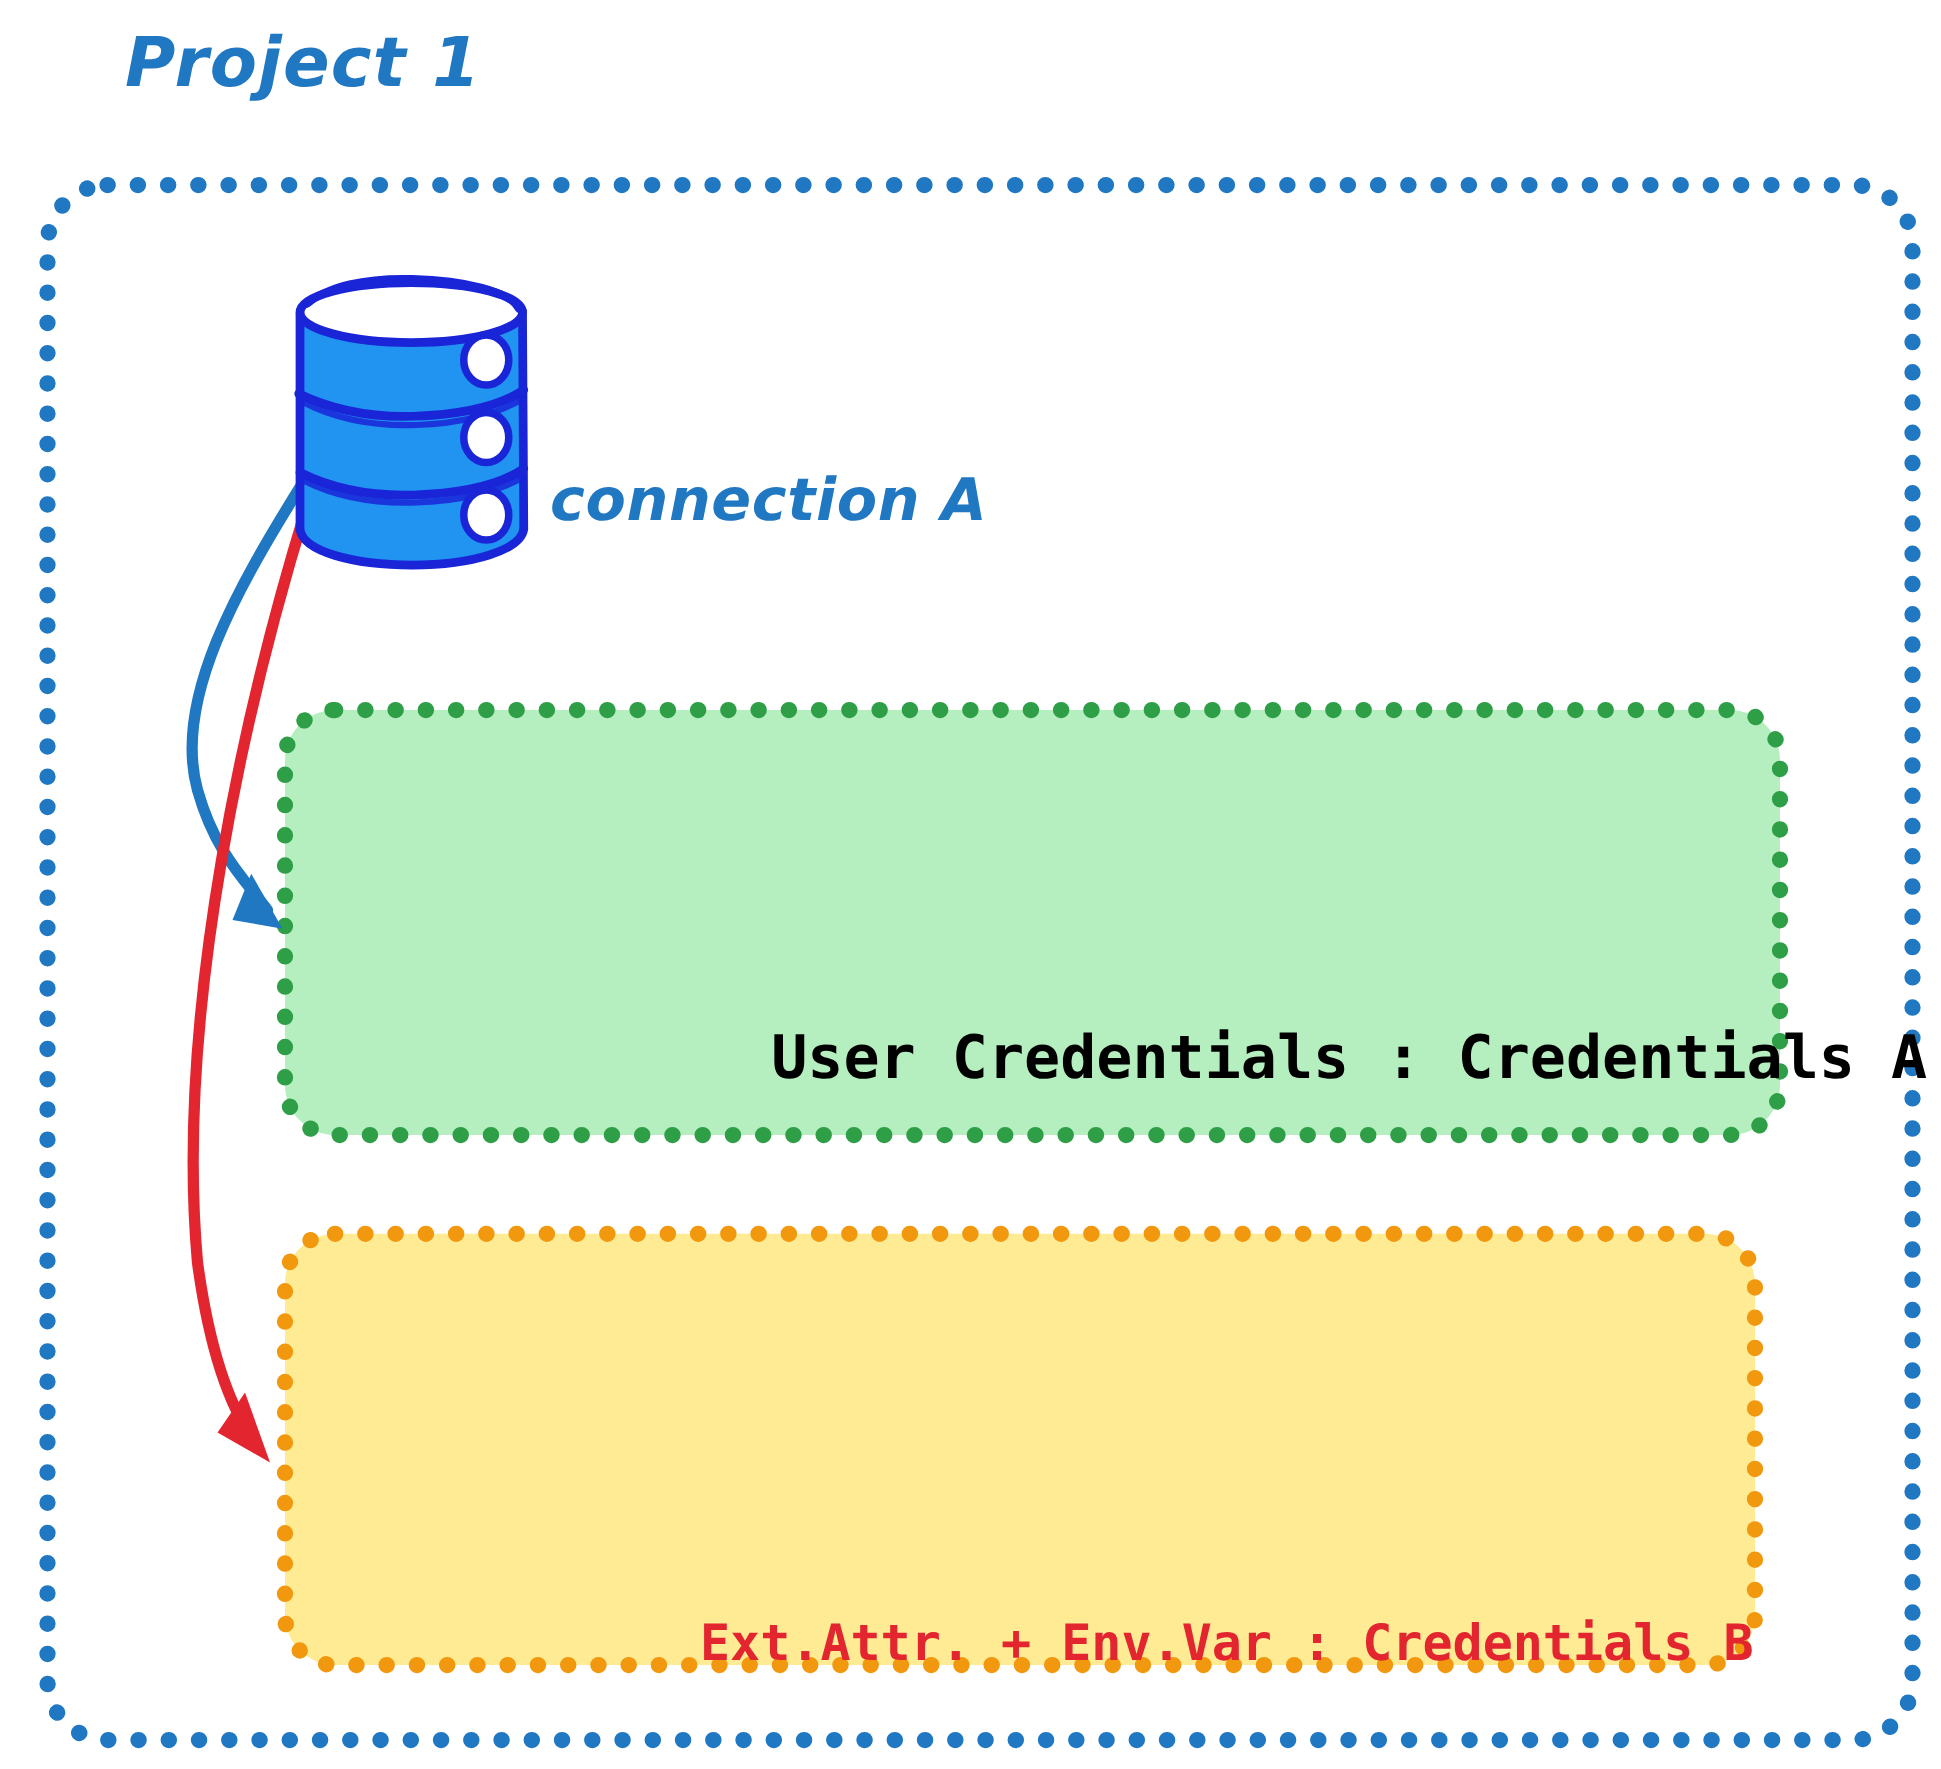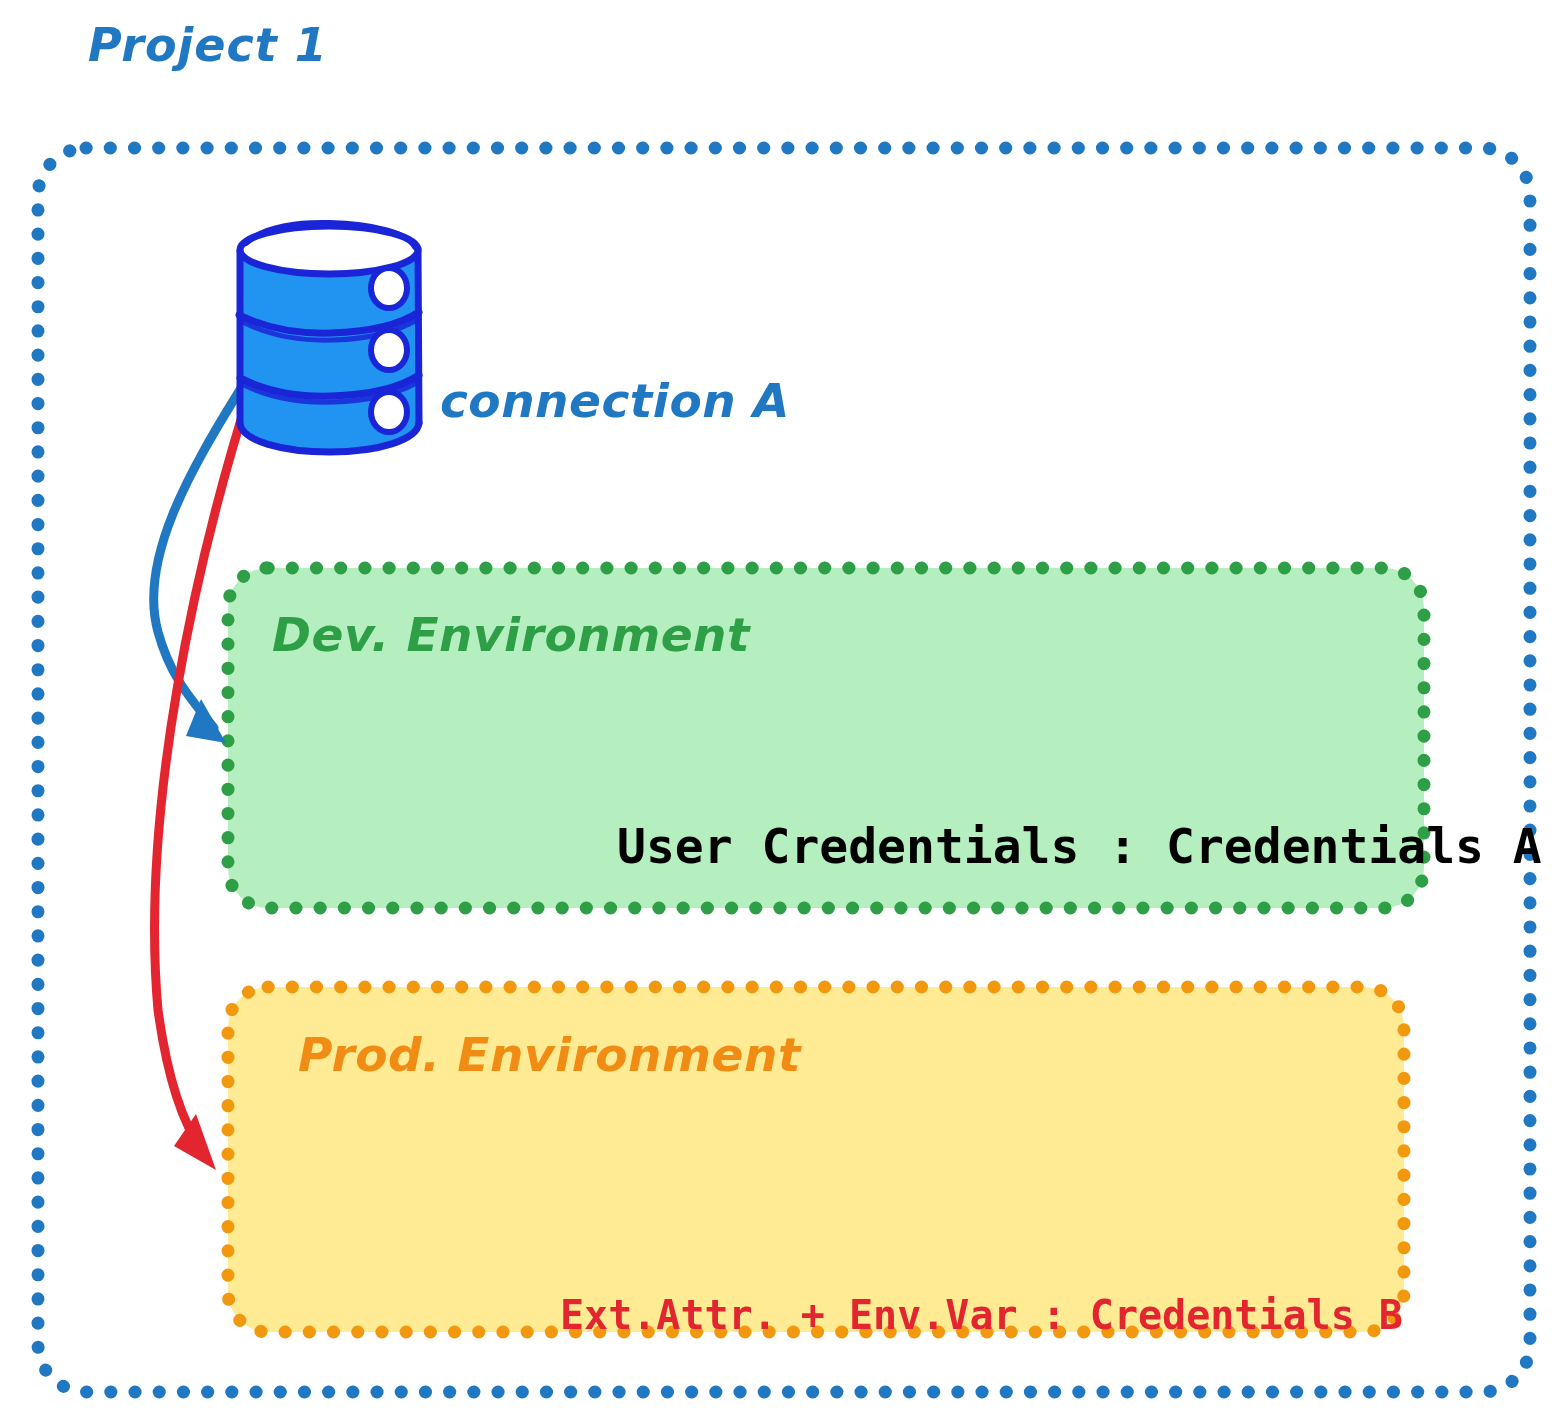--- a/index.html
+++ b/index.html
@@ -32,23 +32,23 @@
   .mono {
     font-family: "DejaVu Sans Mono", monospace;
     font-weight: 700;
   }
   .txt {
     position: absolute;
     white-space: pre;
     line-height: 1.18;
   }
   #project-title {
-    left: 88px;
+    left: 100px;
     top: 18px;
-    font-size: 46px;
+    font-size: 55px;
     color: #2077c2;
     letter-spacing: 1px;
   }
   #db-label {
     left: 440px;
     top: 262px;
     font-size: 47px;
     color: #2077c2;
     letter-spacing: 0.5px;
   }
@@ -131,23 +131,21 @@
     </g>
 
   </svg>
 
   <div class="txt hand" id="project-title">Project 1</div>
 
   <div class="txt hand" id="db-label">
     <span class="l2">connection A</span>
   </div>
 
-  <div class="txt hand" id="dev-title">Dev. Environment</div>
 
   <div class="txt mono" id="dev-body">User Credentials : Credentials A</div>
 
-  <div class="txt hand" id="prod-title">Prod. Environment</div>
 
   <div class="txt mono" id="prod-body">
     <span class="l2">Ext.Attr. + Env.Var : Credentials B</span>
   </div>
 
 </div>
 
 </body></html>

